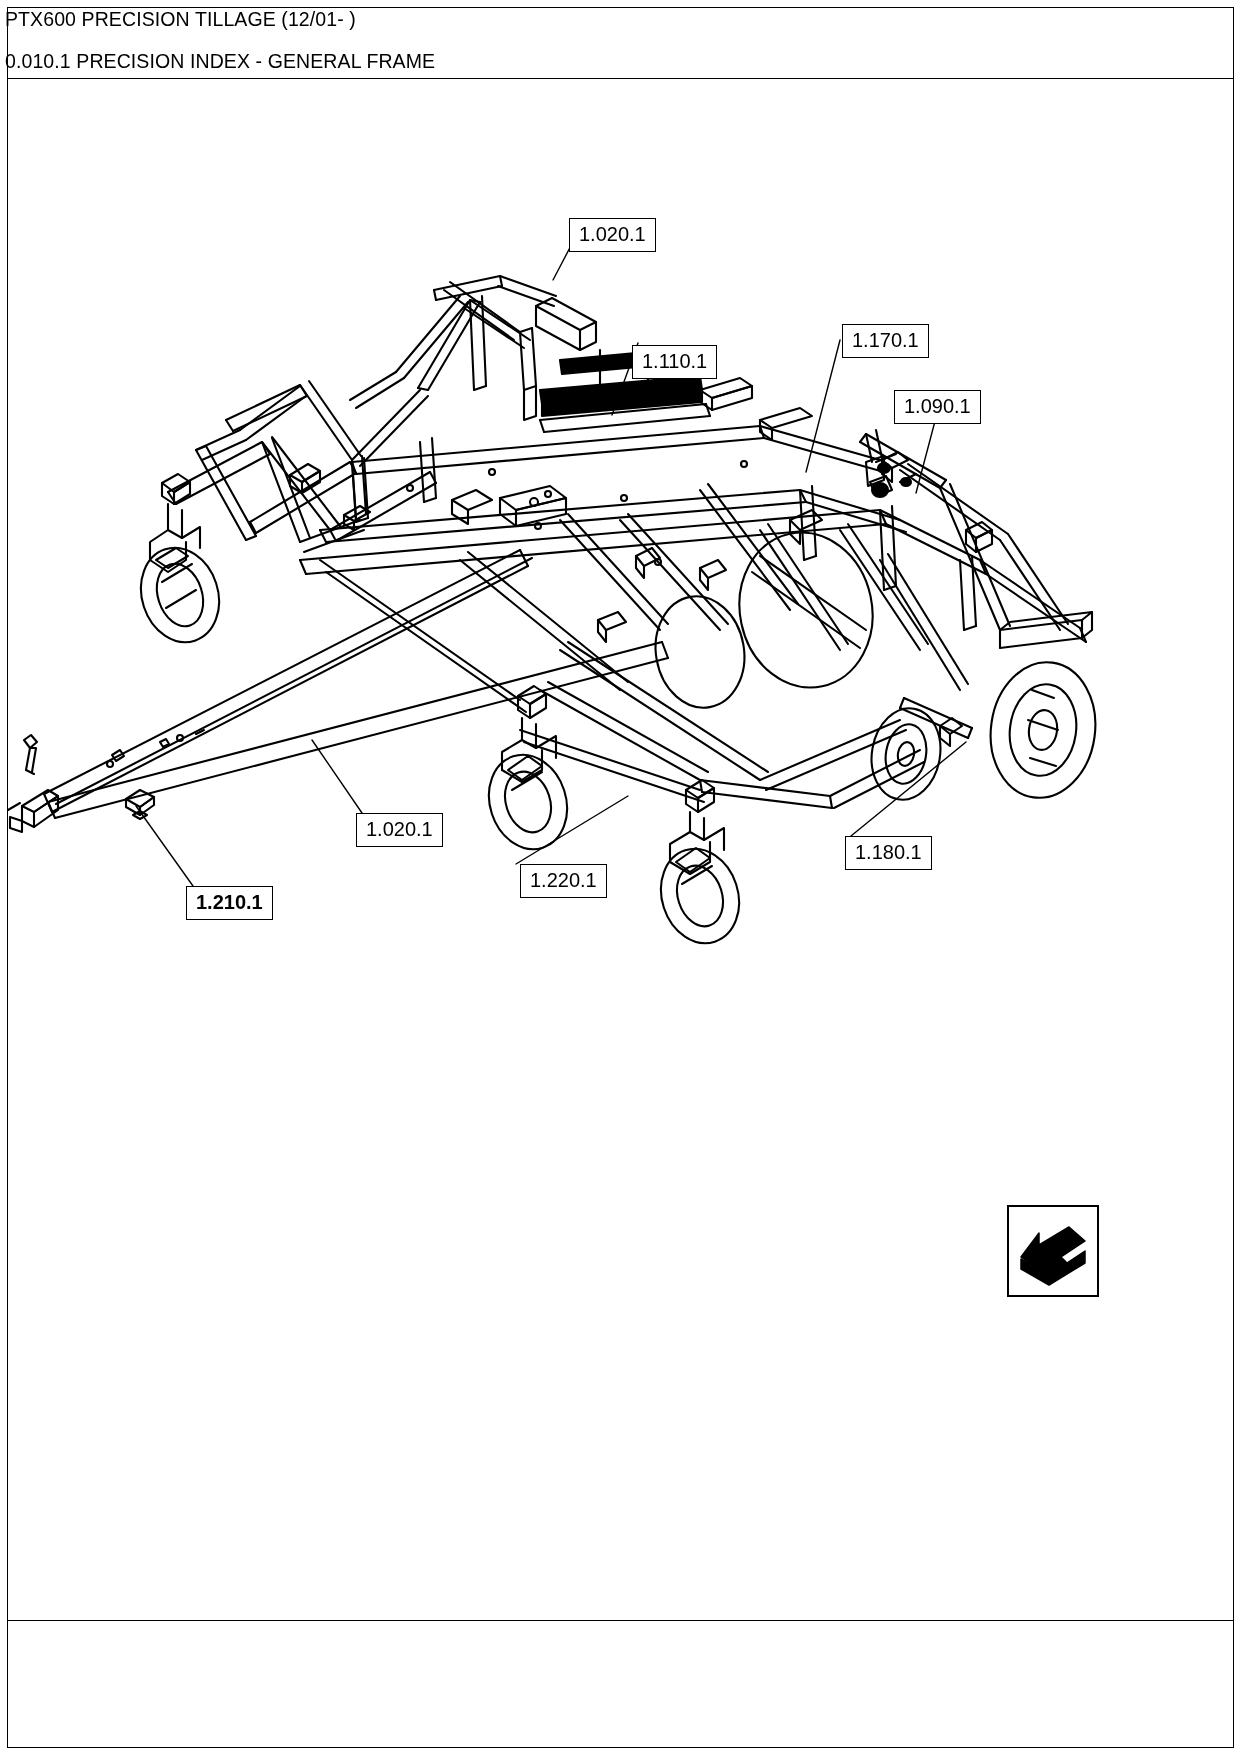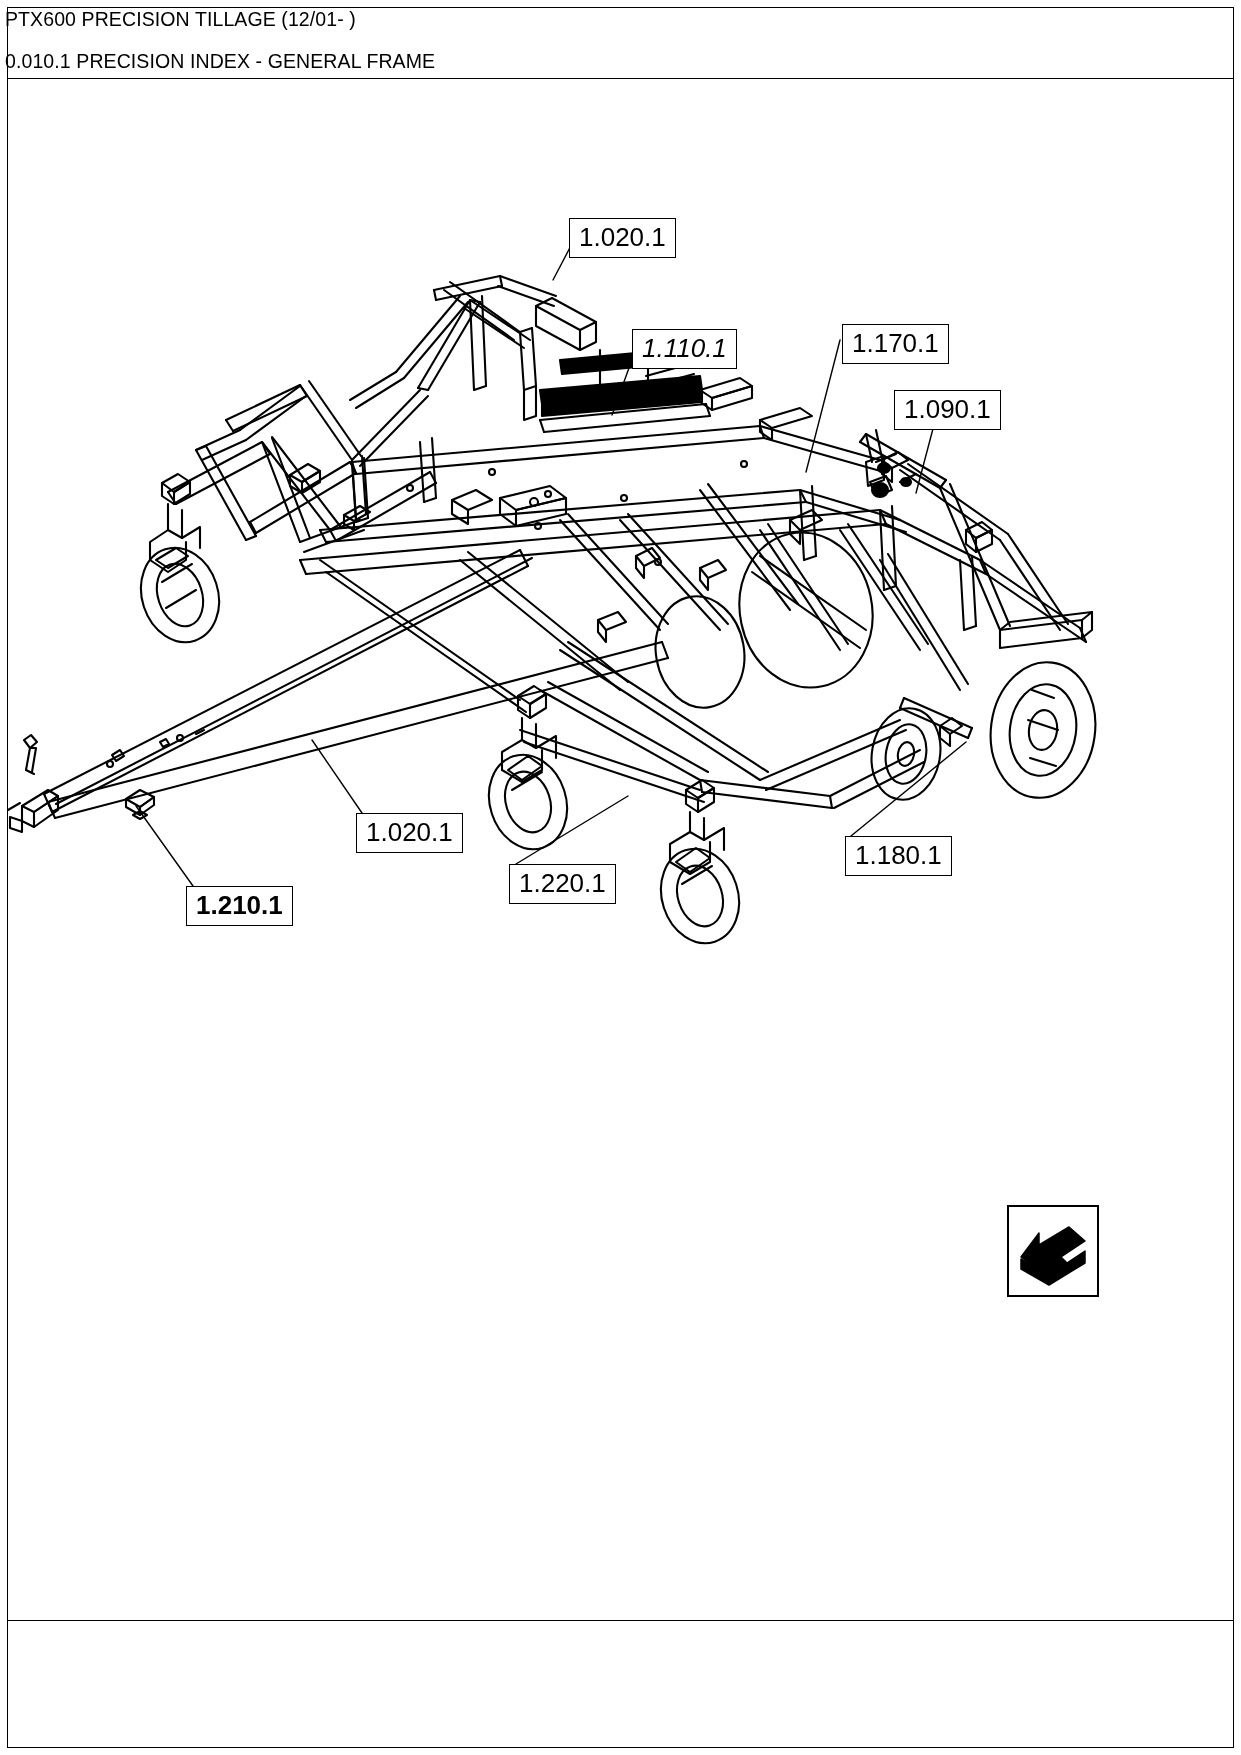--- a/index.html
+++ b/index.html
@@ -40,21 +40,21 @@
   .canvas{
     position:absolute;left:0;top:90px;width:1241px;height:1520px;
   }
   .canvas svg{display:block;}
 
   
   .callout{
     position:absolute;
     border:1.7px solid #000;
     background:#fff;
-    font-size:26px;
+    font-size:20px;
     line-height:1;
     padding:5px 9px 7px 9px;
     white-space:nowrap;
     box-sizing:border-box;
   }
 
   
   .orient{
     position:absolute;left:1007px;top:1205px;
     width:92px;height:92px;
@@ -451,29 +451,29 @@
         <path d="M320 470 L520 610"></path>
         <path d="M326 482 L526 622"></path>
 
       </g>
     </g>
   </svg>
   </div>
 
   <div class="callout" style="left:569px;top:218px;">1.020.1</div>
 
-  <div class="callout" style="left:632px;top:329px;font-style:italic;">1.110.1</div>
+  <div class="callout" style="left:632px;top:345px;">1.110.1</div>
 
   <div class="callout" style="left:834px;top:324px;margin-left:8px;">1.170.1</div>
 
   <div class="callout" style="left:894px;top:390px;">1.090.1</div>
 
   <div class="callout" style="left:356px;top:813px;">1.020.1</div>
 
-  <div class="callout" style="left:509px;top:864px;text-align:center;">1.220.1</div>
+  <div class="callout" style="left:520px;top:864px;text-align:center;">1.220.1</div>
 
   <div class="callout" style="left:845px;top:836px;">1.180.1</div>
 
   <div class="callout" style="left:186px;top:886px;font-weight:bold;">1.210.1</div>
 
   <div class="orient">
     <svg width="88" height="88" viewBox="0 0 88 88" xmlns="http://www.w3.org/2000/svg">
       <path d="M12 50 L30 26 L30 38 L60 20 L76 34 L52 50 L60 58 L40 70 Z" fill="#000" stroke="#000" stroke-width="1.5" stroke-linejoin="round"></path>
       <path d="M12 62 L40 78 L76 56 L76 44 L40 68 L12 52 Z" fill="#000" stroke="#000" stroke-width="1.5" stroke-linejoin="round"></path>
     </svg>

